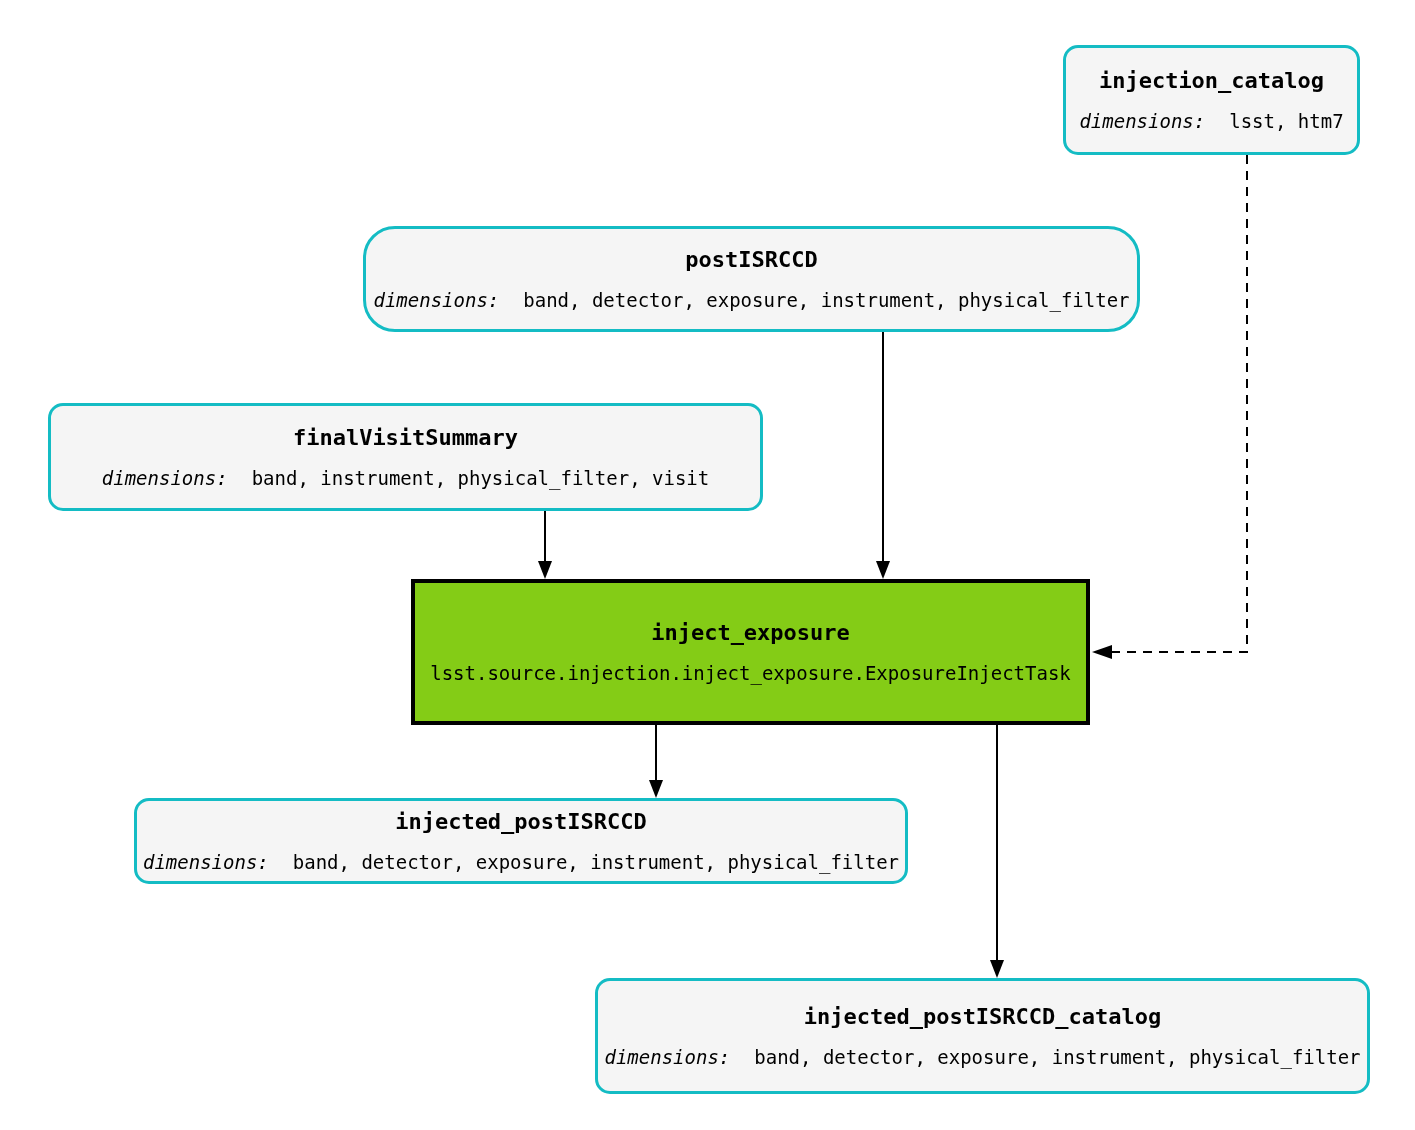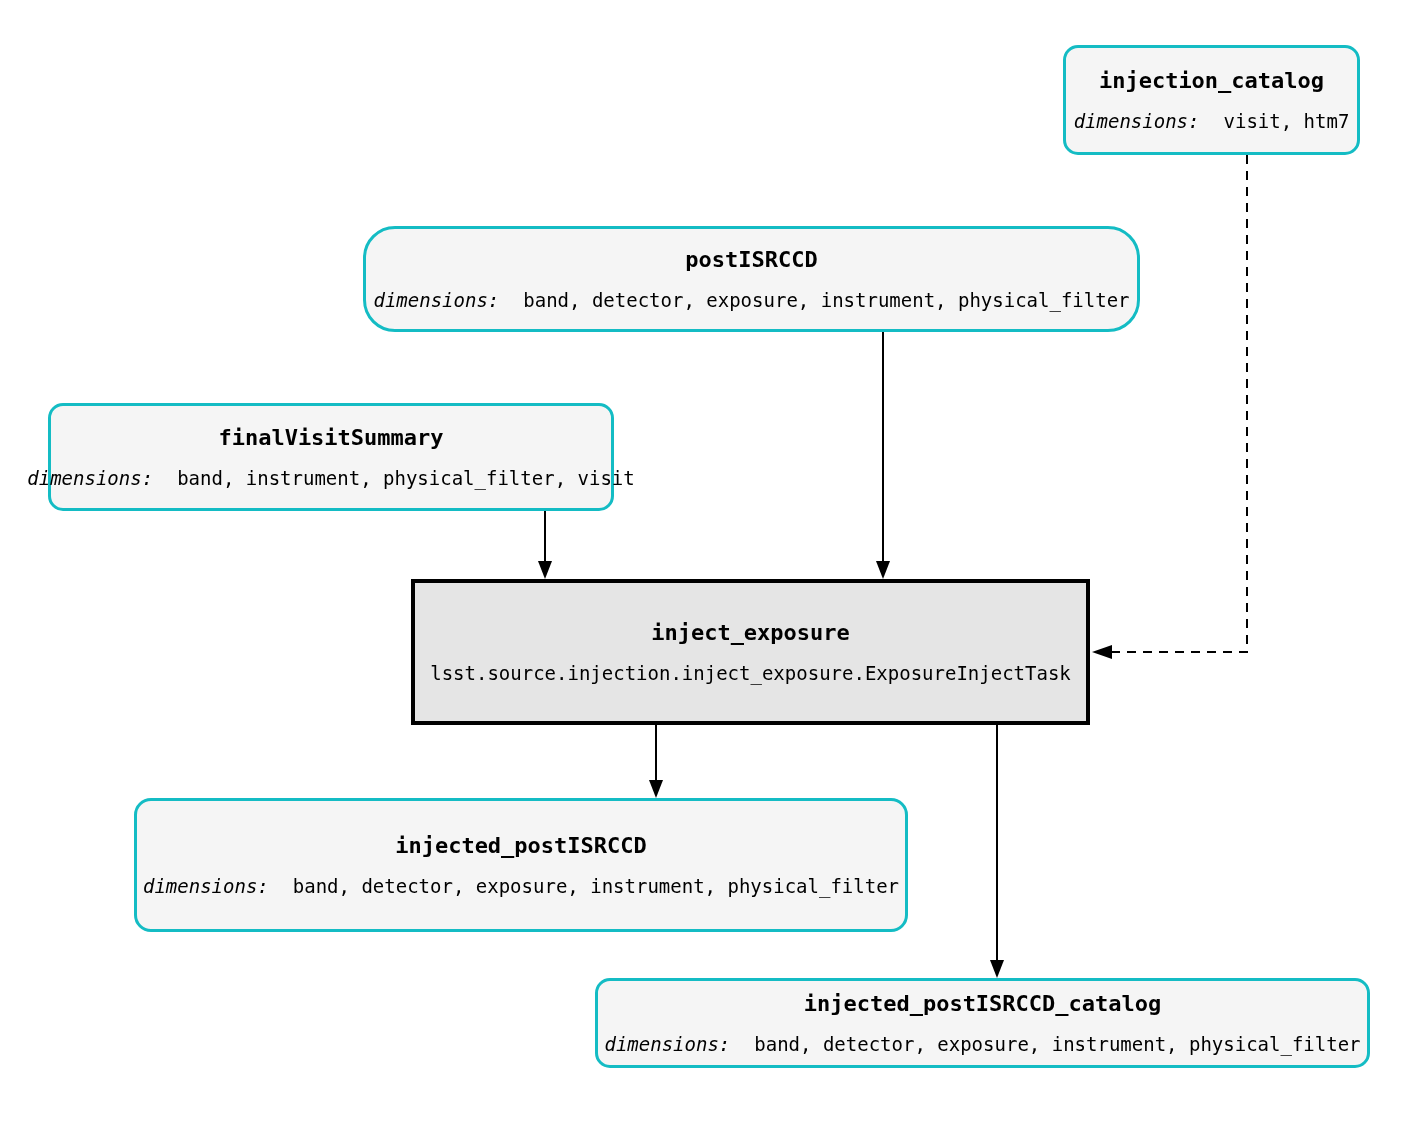--- a/index.html
+++ b/index.html
@@ -31,21 +31,21 @@
     row-gap: 14px;
     z-index: 1;
     text-align: center;
   }
   .node.dataset {
     background: #f5f5f5;
     border: 3.5px solid #14bcc4;
     border-radius: 15px;
   }
   .node.task {
-    background: #e5e5e5;
+    background: #84cc16;
     border: 4px solid #000000;
   }
   .node-title {
     font-weight: bold;
     font-size: 22px;
     line-height: 28px;
     color: #000000;
     white-space: nowrap;
   }
   .node-line {
@@ -87,41 +87,41 @@
     </g>
 
     <g>
       <line x1="997" y1="725" x2="997" y2="961" stroke="#000000" stroke-width="2"></line>
       <polygon points="990,960 1004,960 997,978" fill="#000000"></polygon>
     </g>
   </svg>
 
   <div class="node dataset" style="left:1063px; top:45px; width:297px; height:110px;">
     <div class="node-title">injection_catalog</div>
-    <div class="node-line"><span class="dim-label">dimensions:</span><span>visit, htm7</span></div>
+    <div class="node-line"><span class="dim-label">dimensions:</span><span>lsst, htm7</span></div>
   </div>
 
   <div class="node dataset" style="left:363px; top:226px; width:777px; height:106px;border-radius:32px;">
     <div class="node-title">postISRCCD</div>
     <div class="node-line"><span class="dim-label">dimensions:</span><span>band, detector, exposure, instrument, physical_filter</span></div>
   </div>
 
-  <div class="node dataset" style="left:48px; top:403px; width:566px; height:108px;">
+  <div class="node dataset" style="left:48px; top:403px; width:715px; height:108px;">
     <div class="node-title">finalVisitSummary</div>
     <div class="node-line"><span class="dim-label">dimensions:</span><span>band, instrument, physical_filter, visit</span></div>
   </div>
 
   <div class="node task" style="left:411px; top:579px; width:679px; height:146px;">
     <div class="node-title">inject_exposure</div>
     <div class="node-line">lsst.source.injection.inject_exposure.ExposureInjectTask</div>
   </div>
 
-  <div class="node dataset" style="left:134px; top:798px; width:774px; height:134px;border-radius:17px;">
+  <div class="node dataset" style="left:134px; top:798px; width:774px; height:86px;">
     <div class="node-title">injected_postISRCCD</div>
     <div class="node-line"><span class="dim-label">dimensions:</span><span>band, detector, exposure, instrument, physical_filter</span></div>
   </div>
 
-  <div class="node dataset" style="left:595px; top:978px; width:775px; height:90px;">
+  <div class="node dataset" style="left:595px; top:978px; width:775px; height:116px;">
     <div class="node-title">injected_postISRCCD_catalog</div>
     <div class="node-line"><span class="dim-label">dimensions:</span><span>band, detector, exposure, instrument, physical_filter</span></div>
   </div>
 
 </div>
 
 </body></html>

